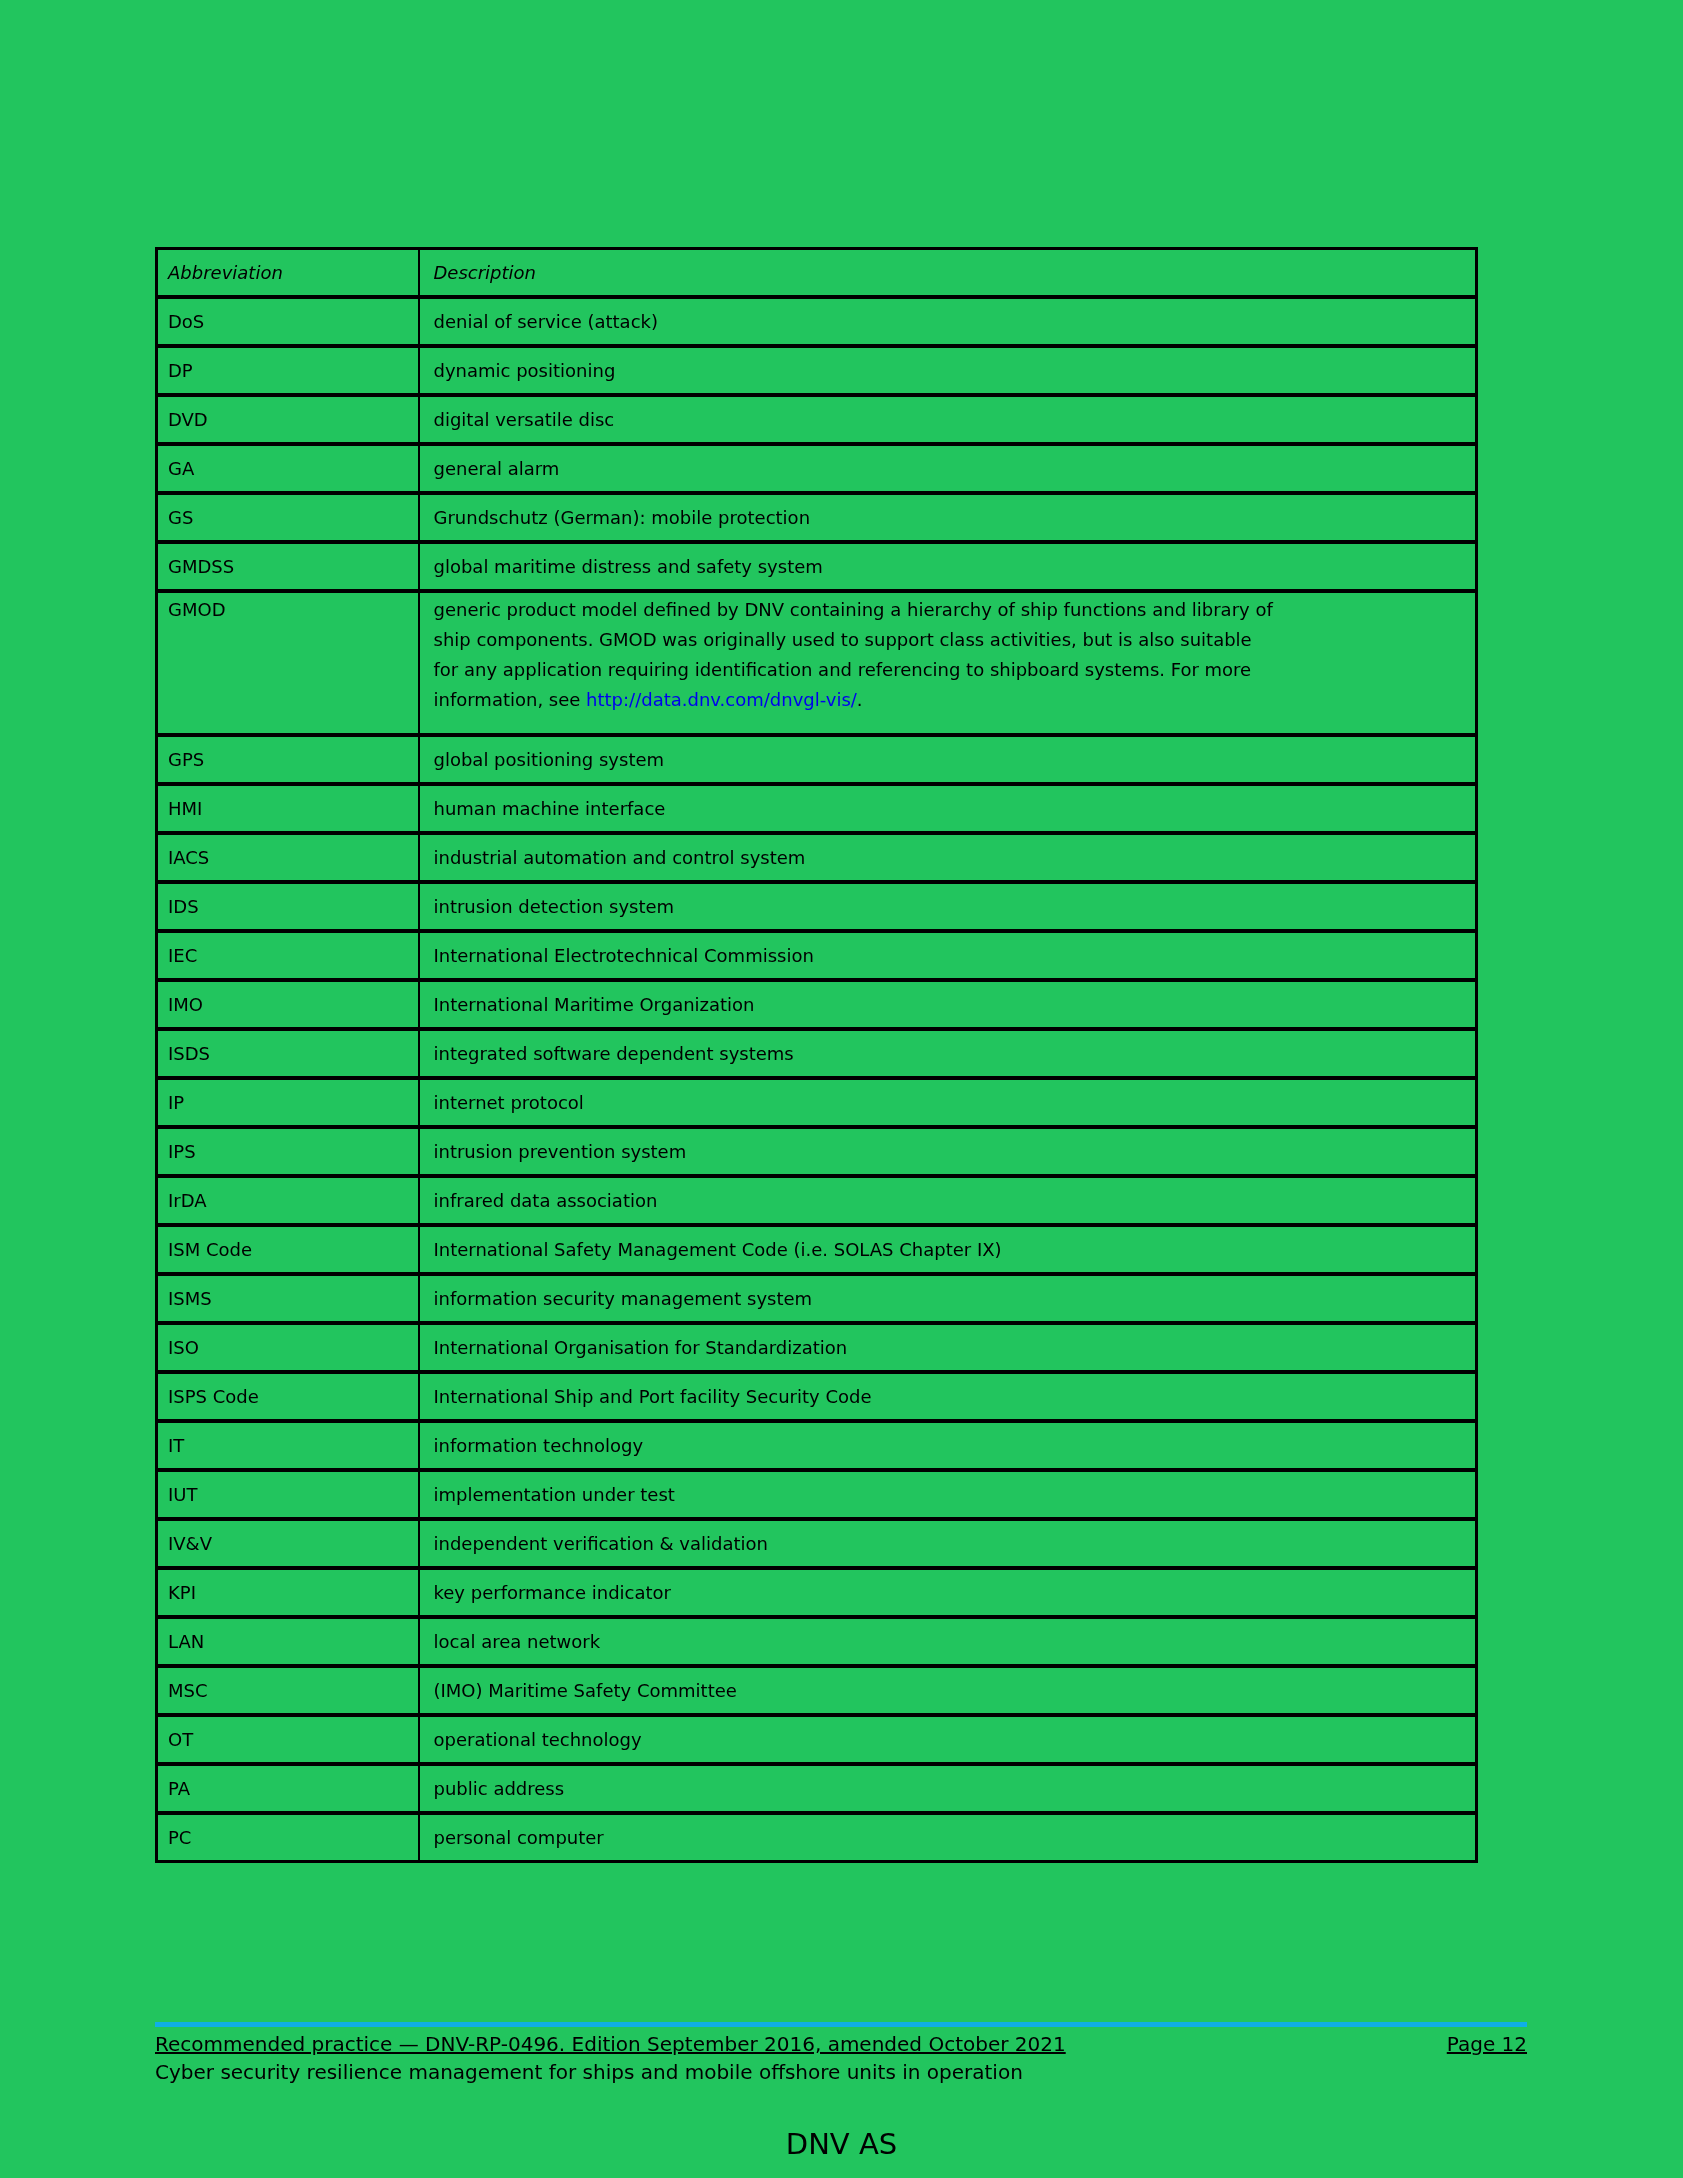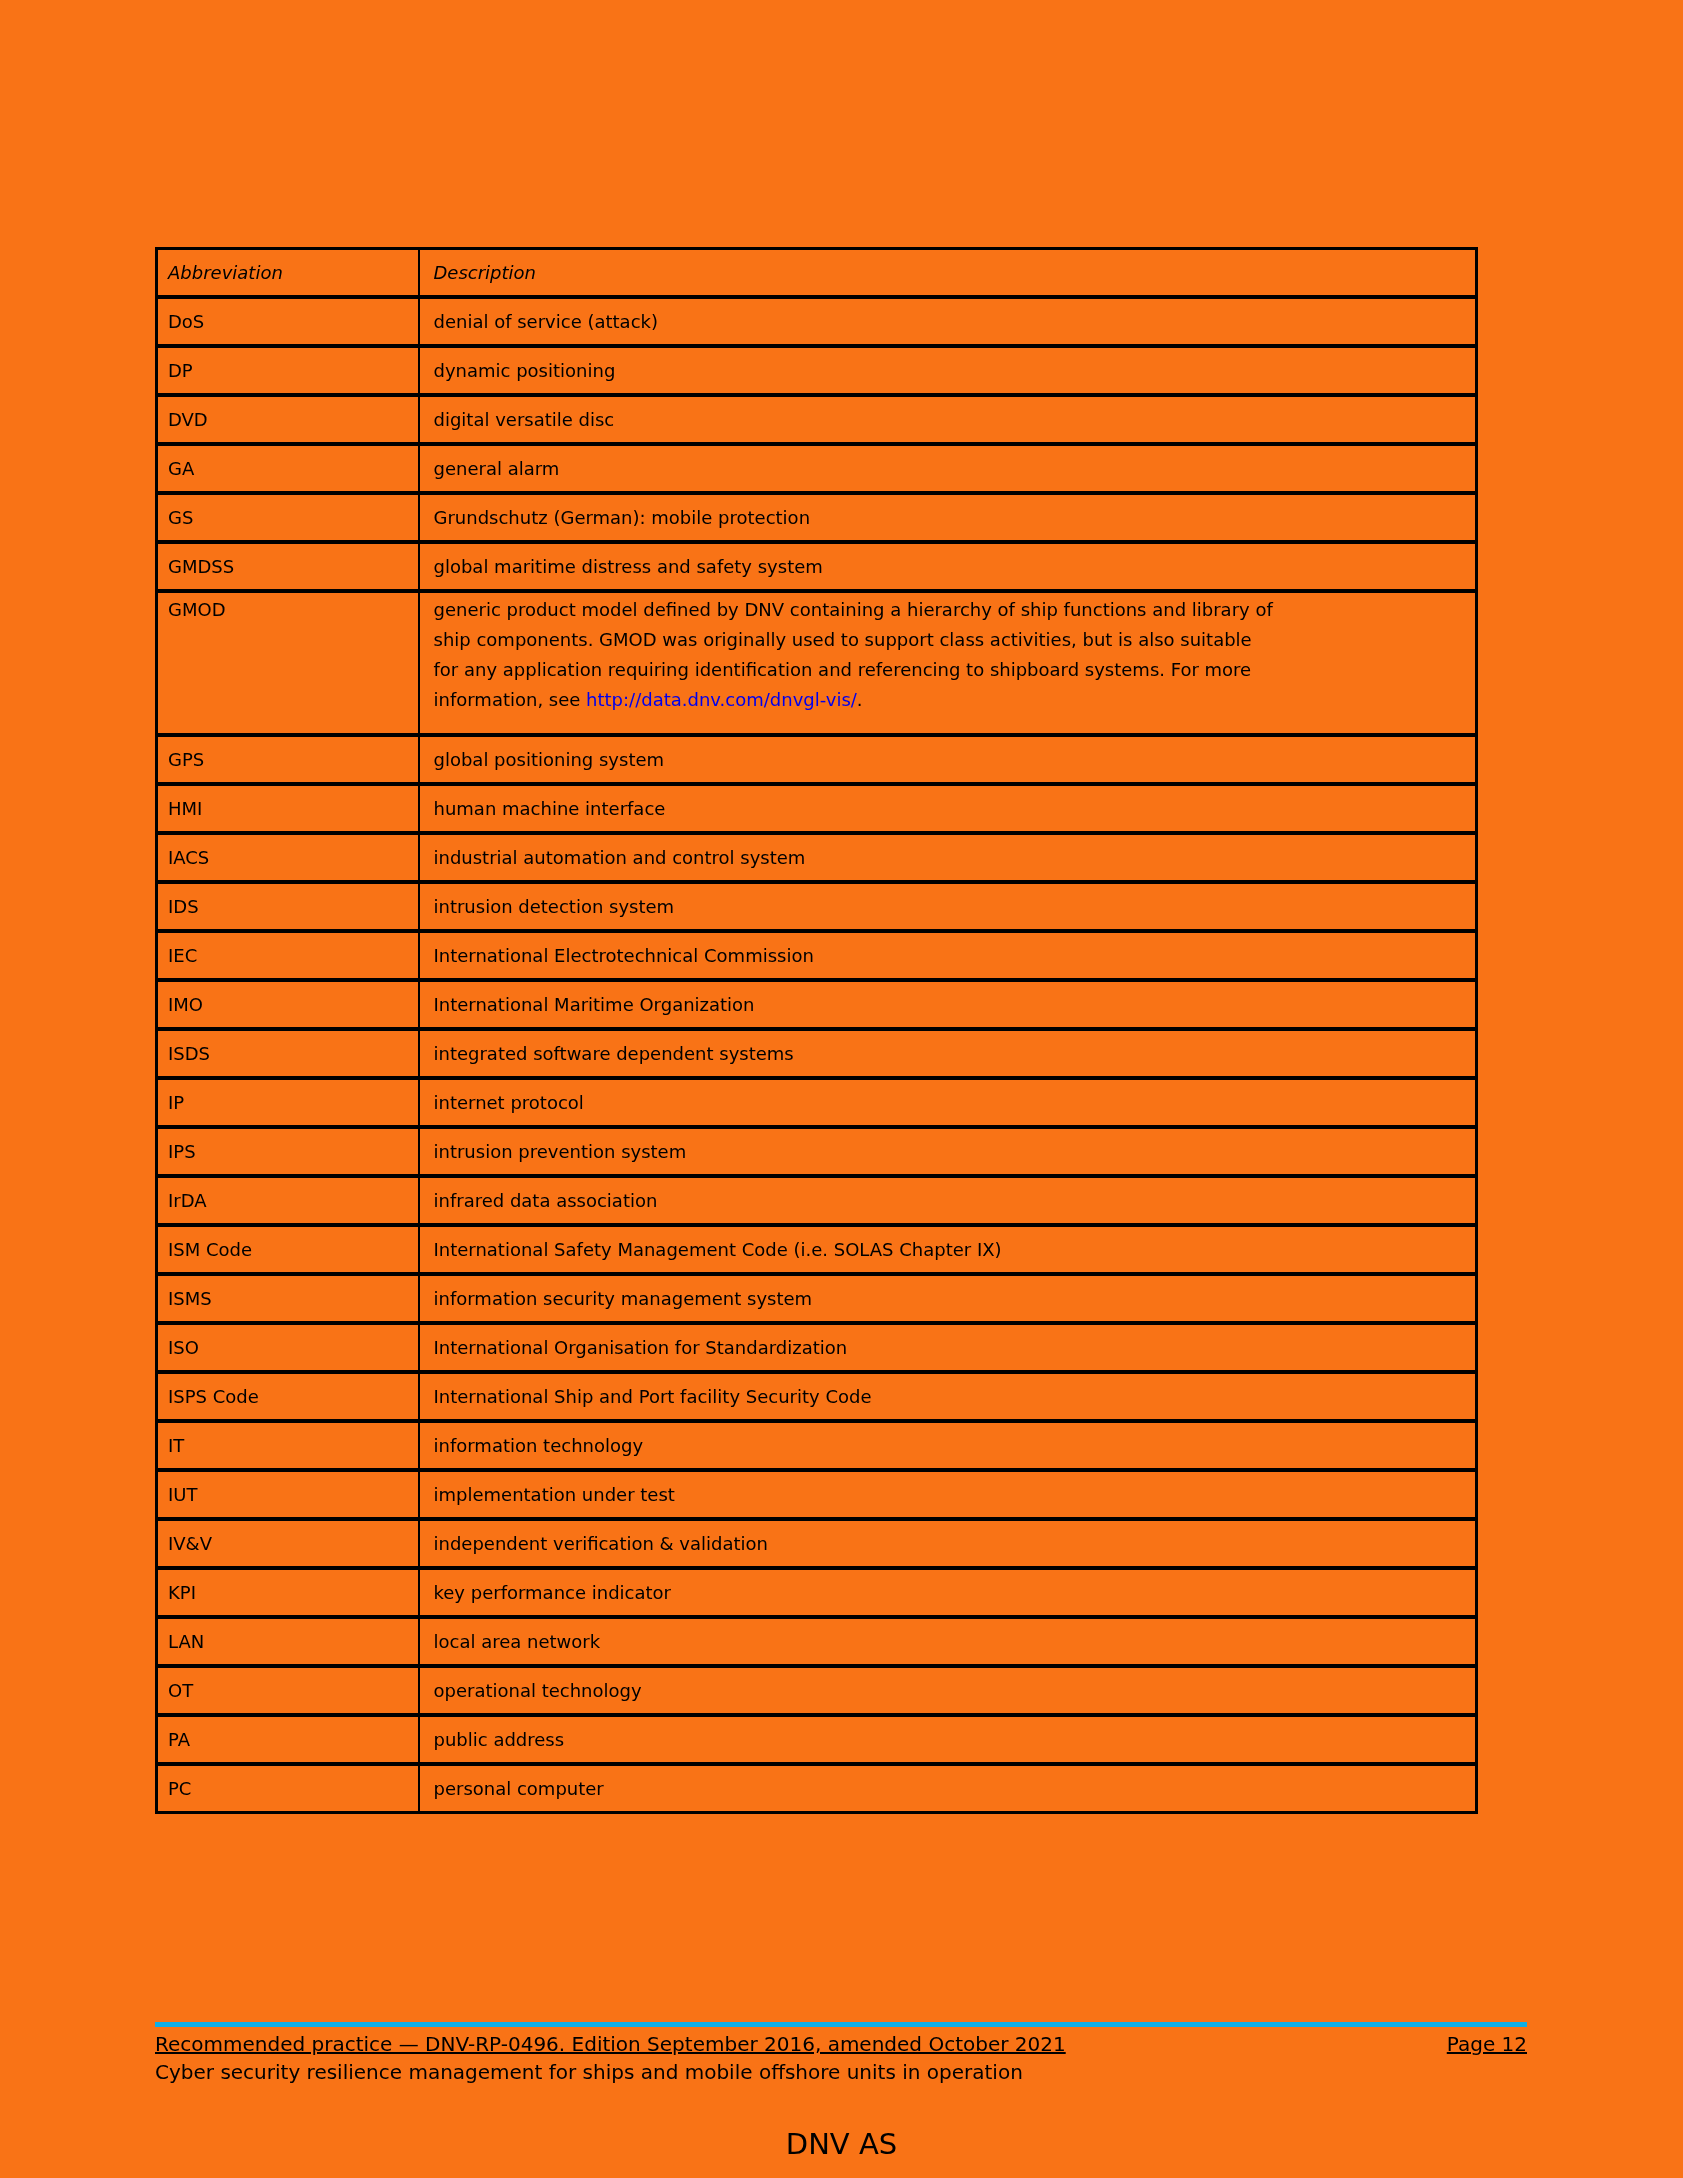--- a/index.html
+++ b/index.html
@@ -2,21 +2,21 @@
 <html><head>
 <meta charset="utf-8">
 <style>
   * { margin: 0; padding: 0; box-sizing: border-box; }
   html, body { background: #ffffff; }
   body {
     width: 1683px; height: 2178px;
     font-family: "DejaVu Sans", "Liberation Sans", sans-serif;
     color: #000000;
   }
-  .page { position: relative; width: 1683px; height: 2178px; overflow: hidden; background: #f97316; }
+  .page { position: relative; width: 1683px; height: 2178px; overflow: hidden; background: #22c55e; }
 
   
   table.abbrev {
     position: absolute; left: 155px; top: 247px; width: 1323px;
     border-collapse: collapse; table-layout: fixed;
     border: 3px solid #000000;
     font-size: 18px;
   }
   table.abbrev th, table.abbrev td {
     border-top: 4px solid #000000;
@@ -183,20 +183,24 @@
     </tr>
         <tr>
       <td class="col-abbr">KPI</td>
       <td>key performance indicator</td>
     </tr>
         <tr>
       <td class="col-abbr">LAN</td>
       <td>local area network</td>
     </tr>
         <tr>
+      <td class="col-abbr">MSC</td>
+      <td>(IMO) Maritime Safety Committee</td>
+    </tr>
+        <tr>
       <td class="col-abbr">OT</td>
       <td>operational technology</td>
     </tr>
         <tr>
       <td class="col-abbr">PA</td>
       <td>public address</td>
     </tr>
         <tr>
       <td class="col-abbr">PC</td>
       <td>personal computer</td>

